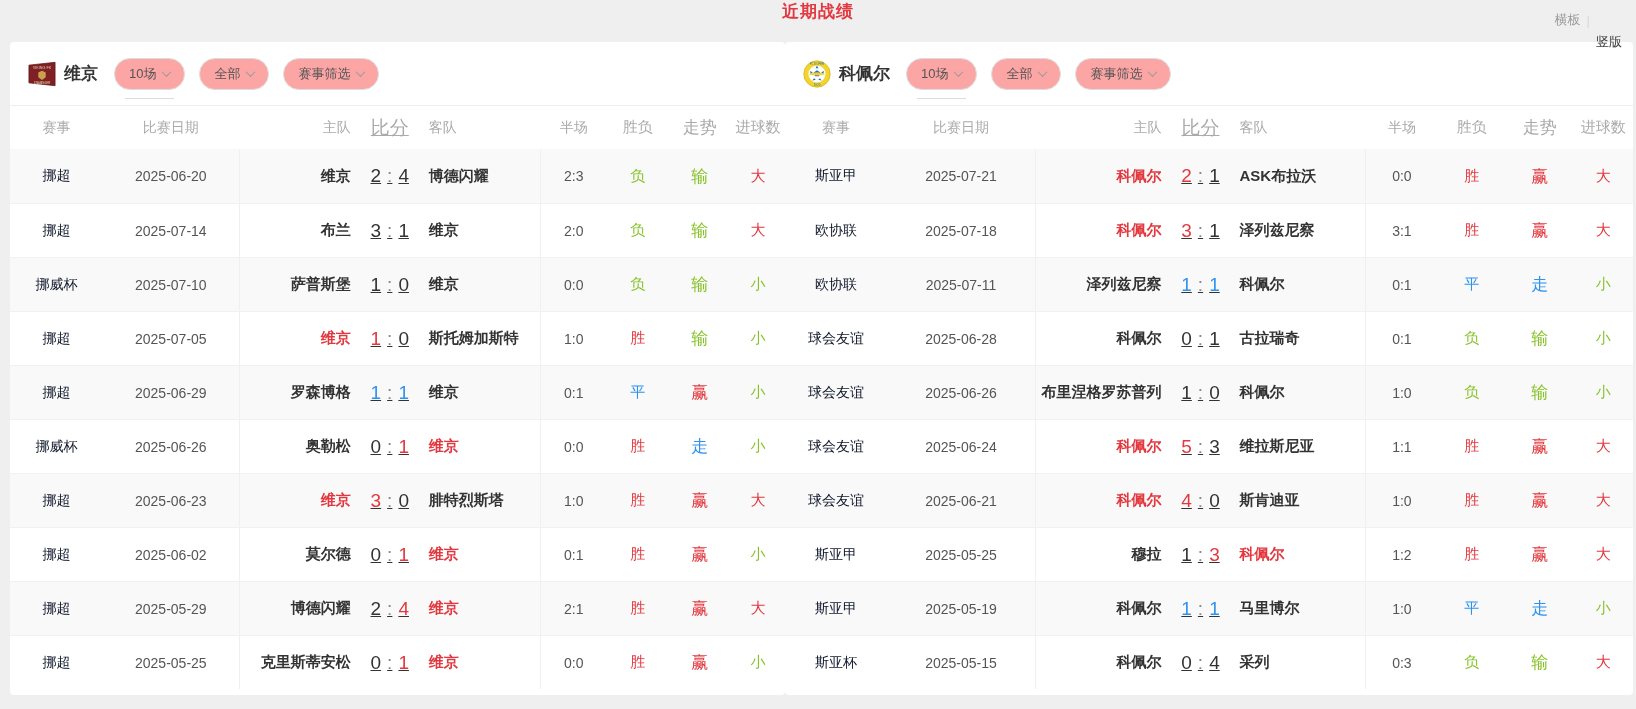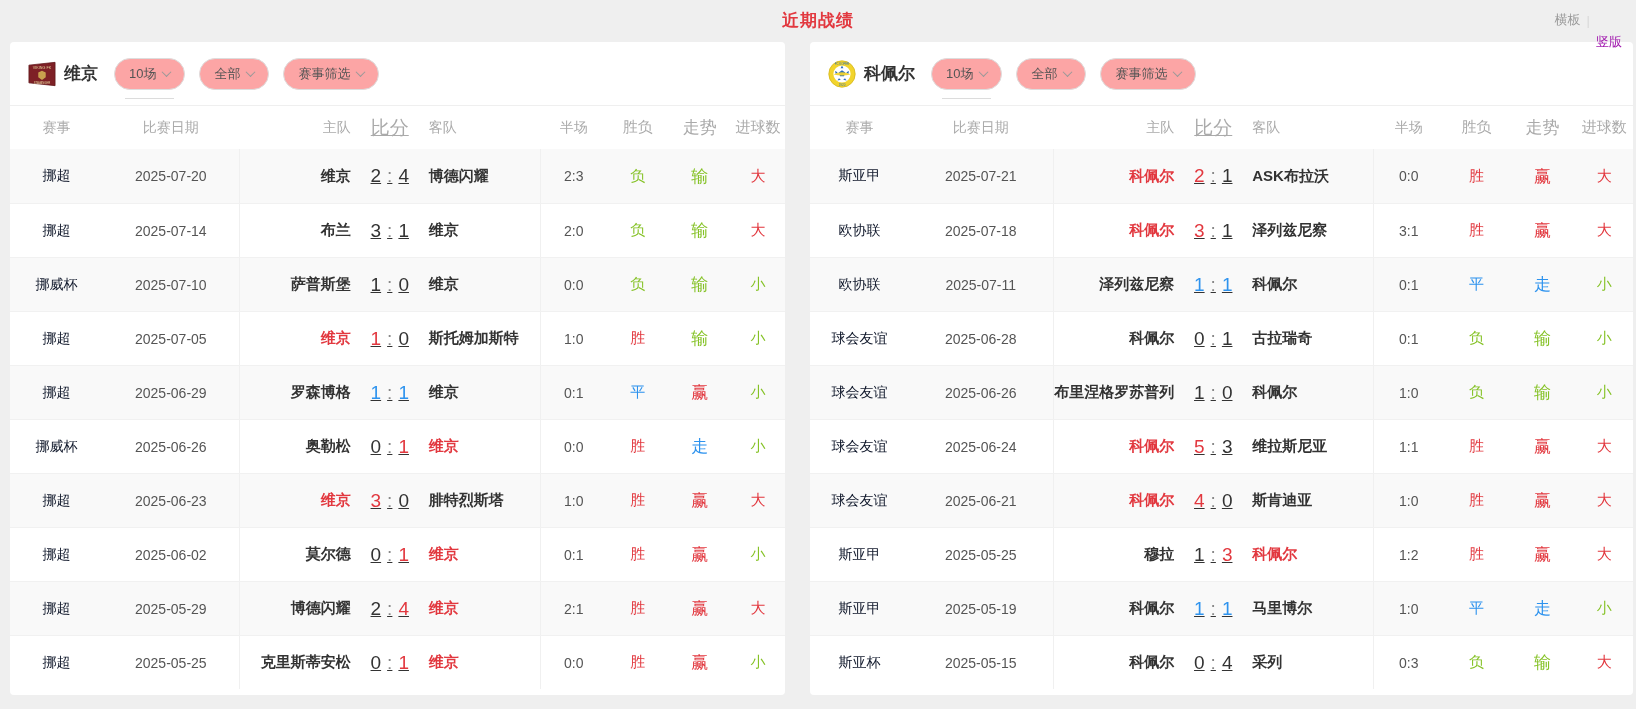--- a/index.html
+++ b/index.html
@@ -4,28 +4,28 @@
 <style>
   * { margin:0; padding:0; box-sizing:border-box; }
   html,body { width:1636px; height:709px; }
   body {
     background:#efefef;
     font-family:"Liberation Sans","DejaVu Sans",sans-serif;
     color:#333;
     overflow:hidden;
   }
   
-  .topbar { height:40px; position:relative; display:flex; align-items:center; justify-content:center; }
+  .topbar { height:40px; position:relative; display:flex; justify-content:center; }
   .page-title { color:#e2383f; font-size:17px; font-weight:bold; letter-spacing:1px; }
   .layout-toggle { position:absolute; right:14px; top:50%; transform:translateY(-50%); font-size:13px; display:flex; align-items:center; gap:6px; }
   .layout-toggle .opt-h { color:#999; cursor:pointer;margin-left:12px; }
   .layout-toggle .sep { color:#d8d8d8; }
-  .layout-toggle .opt-v { color:#a21caf; cursor:pointer;margin-top:44px; }
+  .layout-toggle .opt-v { color:#404040; cursor:pointer;margin-top:44px; }
   
-  .panels { display:flex; margin:2px 3px 0 10px; gap:25px; align-items:center; }
+  .panels { display:flex; margin:2px 3px 0 10px; align-items:center; }
   .panel { background:#fff; border-radius:4px; height:653px; overflow:hidden; }
   .panel.left { width:775px; flex:0 0 775px; }
   .panel.right { flex:1; }
   
   .panel-head { height:64px; display:flex; align-items:center; padding:0 18px; border-bottom:1px solid #efefef; }
   .logo { width:28px; height:28px; display:inline-flex; align-items:center; justify-content:center; margin-right:8px; }
   .team-name { font-size:17px; font-weight:bold; color:#333; margin-right:16px; }
   .pill { position:relative; display:inline-flex; align-items:center; gap:7px; padding:6px 14px; border:1px solid #ddd; border-radius:16px; background:#fca5a5; color:#555; font-size:13px; margin-right:14px; cursor:pointer; font-family:inherit; }
   .pill .chev { width:7px; height:7px; border-right:1.3px solid #999; border-bottom:1.3px solid #999; transform:rotate(45deg) translate(-1px,-1px); }
   .pill.active::after { content:""; position:absolute; left:10px; right:10px; bottom:-10px; height:1px; background:#dcdcdc; }
@@ -104,21 +104,21 @@
         <span class="m-away">客队</span>
       </span>
       <span class="c-half cell">半场</span>
       <span class="c-wdl cell">胜负</span>
       <span class="c-trend cell">走势</span>
       <span class="c-goals cell">进球数</span>
     </div>
     <div class="rows">
         <div class="row">
           <span class="c-event cell">挪超</span>
-          <span class="c-date cell">2025-07-20</span>
+          <span class="c-date cell">2025-06-20</span>
           <span class="c-match">
             <span class="m-home t-dark">维京</span>
             <span class="m-score">
               <b class="t-dark">2</b>
               <i>:</i>
               <b class="t-dark">4</b>
             </span>
             <span class="m-away t-dark">博德闪耀</span>
           </span>
           <span class="c-half cell">2:3</span>

